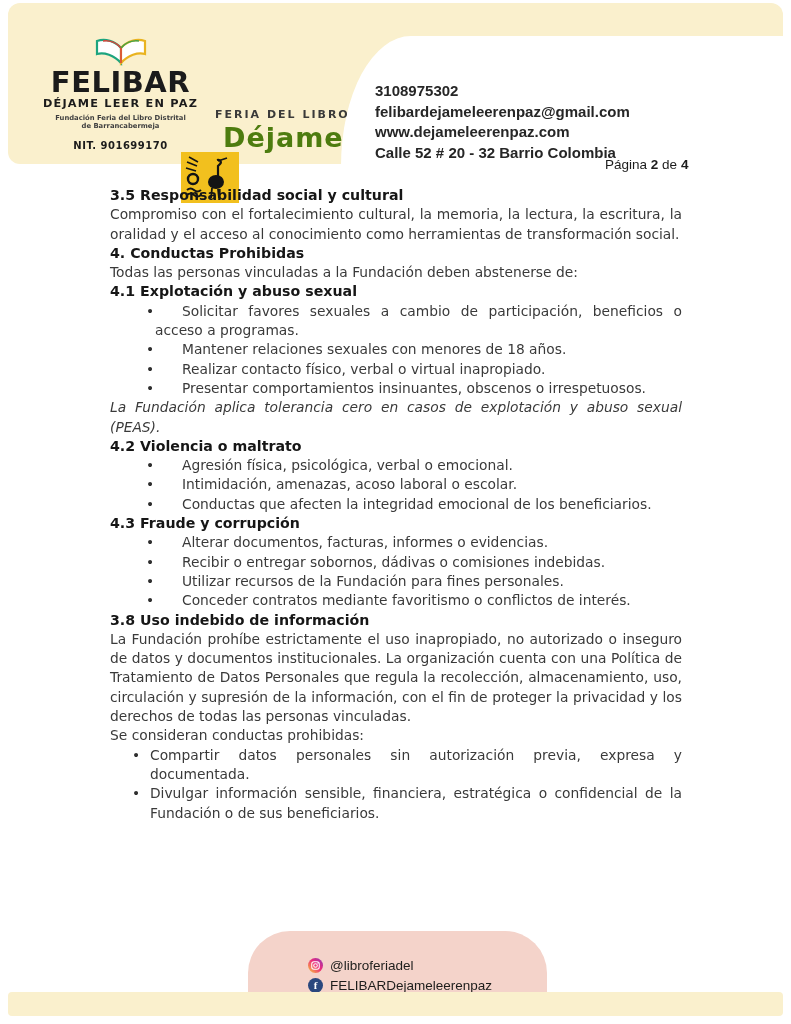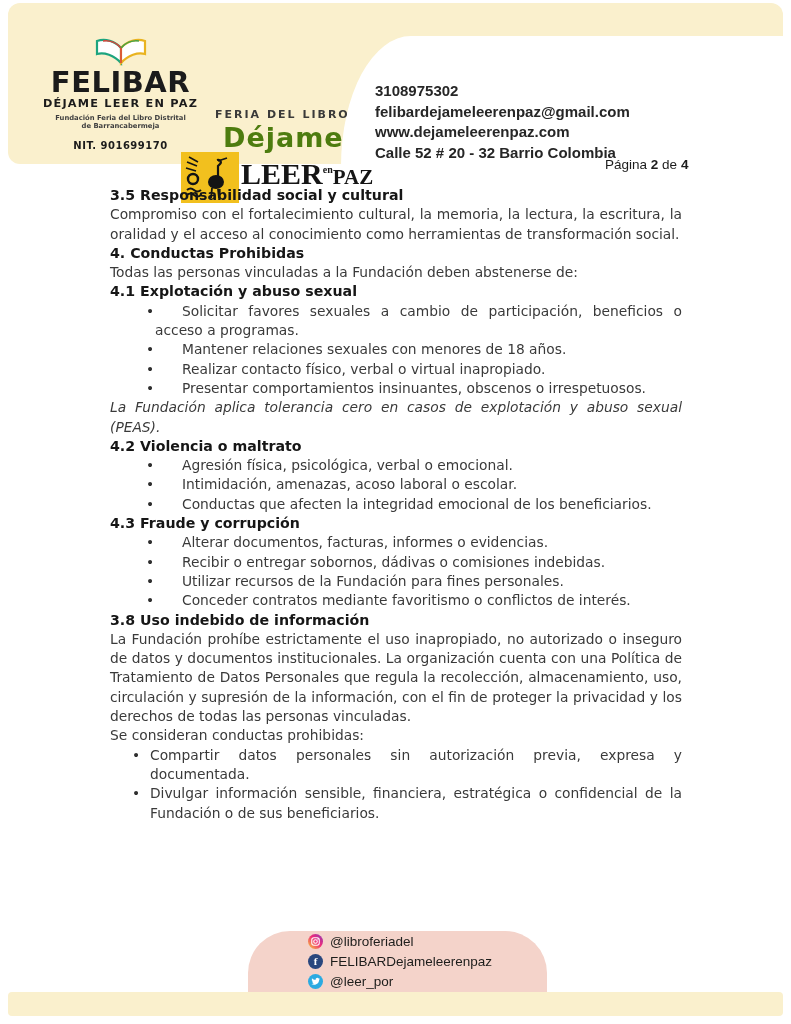--- a/index.html
+++ b/index.html
@@ -45,21 +45,21 @@
   .note{font-style:italic;}
   .docbody ul{list-style:none;margin:0;padding:0;}
   .list-a li{position:relative;margin-left:45px;text-indent:27px;}
   .list-a li::before{content:"\2022";position:absolute;left:-9px;top:0;text-indent:0;color:#2e2e2e;}
   .list-b li{position:relative;margin-left:40px;}
   .list-b li::before{content:"\2022";position:absolute;left:-18px;top:0;color:#2e2e2e;}
 
   
   .footer-pink{position:absolute;left:248px;top:931px;width:299px;height:85px;
                background:#F4D3CA;border-radius:42px 42px 0 0;}
-  .social{padding:0 0 0 60px;display:flex;flex-direction:column;}
+  .social{padding:24px 0 0 60px;display:flex;flex-direction:column;}
   .social-row{display:flex;align-items:center;gap:7px;height:20px;
               font-family:"Liberation Sans",sans-serif;font-size:13.5px;color:#1d1d1b;}
   .sicon{width:15px;height:15px;border-radius:50%;flex:0 0 15px;display:flex;
          align-items:center;justify-content:center;}
   .icon-instagram{background:linear-gradient(45deg,#F7CE38,#EE2A7B 55%,#8A3AB9);}
   .icon-facebook{background:#29477E;color:#fff;font-family:"Liberation Serif",serif;
                  font-size:11px;font-weight:700;line-height:15px;}
   .icon-twitter{background:#2CAAE1;}
   .footer-band{position:absolute;left:8px;top:992px;width:775px;height:24px;
                background:#FAF0CD;border-radius:4px;}
@@ -96,21 +96,20 @@
       <svg width="58" height="51" viewBox="0 0 58 51">
         <path d="M6 10 L16 14 M5 16 L15 19 M8 5 L17 10" stroke="#141414" stroke-width="1.6"></path>
         <circle cx="12" cy="27" r="5" fill="none" stroke="#141414" stroke-width="2.4"></circle>
         <path d="M6 38 q3.5 -3 7 0 t7 0 M6 43 q3.5 -3 7 0 t7 0" fill="none" stroke="#141414" stroke-width="2"></path>
         <path d="M36 8 c3 -1 5 2 3 4 l-2 2 0 10" stroke="#141414" stroke-width="2.2" fill="none"></path>
         <path d="M37 9 l9 -3" stroke="#141414" stroke-width="1.8"></path>
         <ellipse cx="35" cy="30" rx="8" ry="7" fill="#141414"></ellipse>
         <path d="M31 36 l-1 10 M37 37 l1 9" stroke="#141414" stroke-width="1.8"></path>
       </svg>
     </div>
-    <div class="feria-leer"><span>LEER</span><span class="feria-en">en</span><span class="feria-paz">PAZ</span></div>
   </div>
 
   <div class="contact">
     <div>3108975302</div>
     <div>felibardejameleerenpaz@gmail.com</div>
     <div>www.dejameleerenpaz.com</div>
     <div>Calle 52 # 20 - 32 Barrio Colombia</div>
   </div>
 
   <div class="pagenum">

